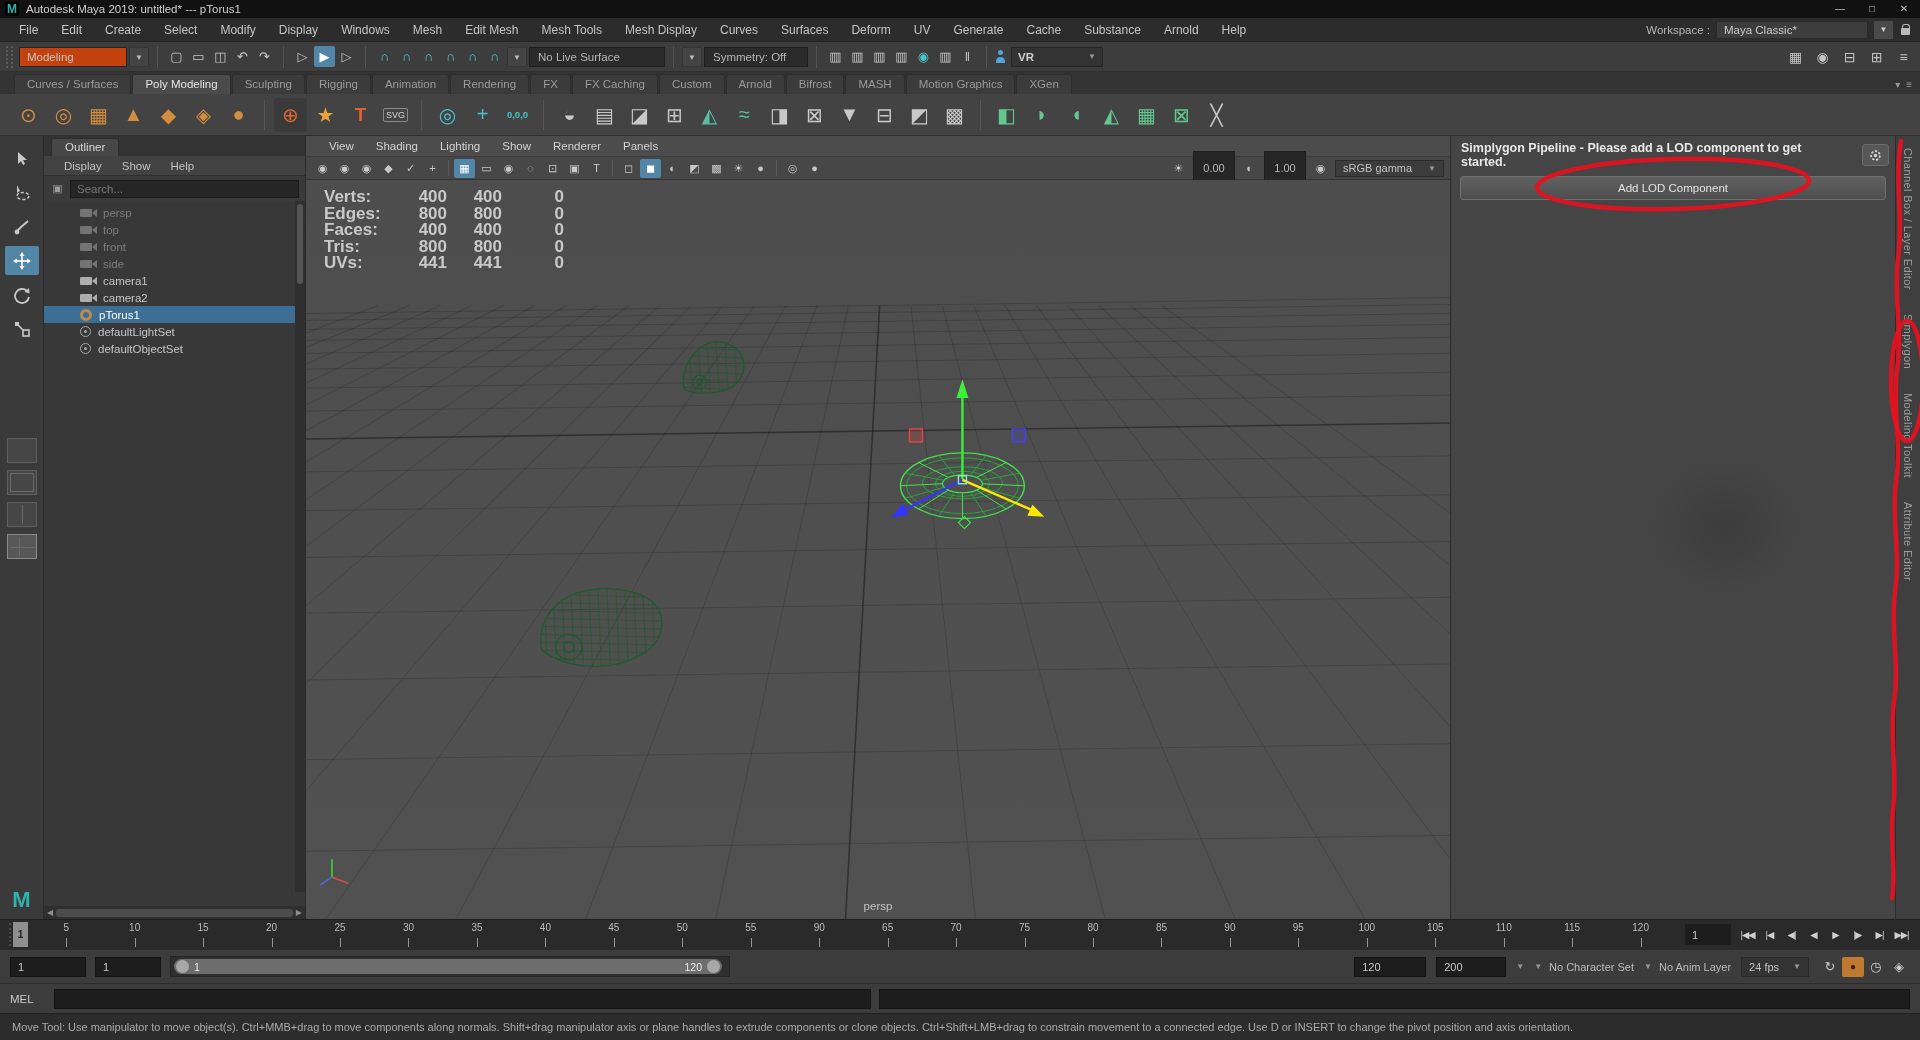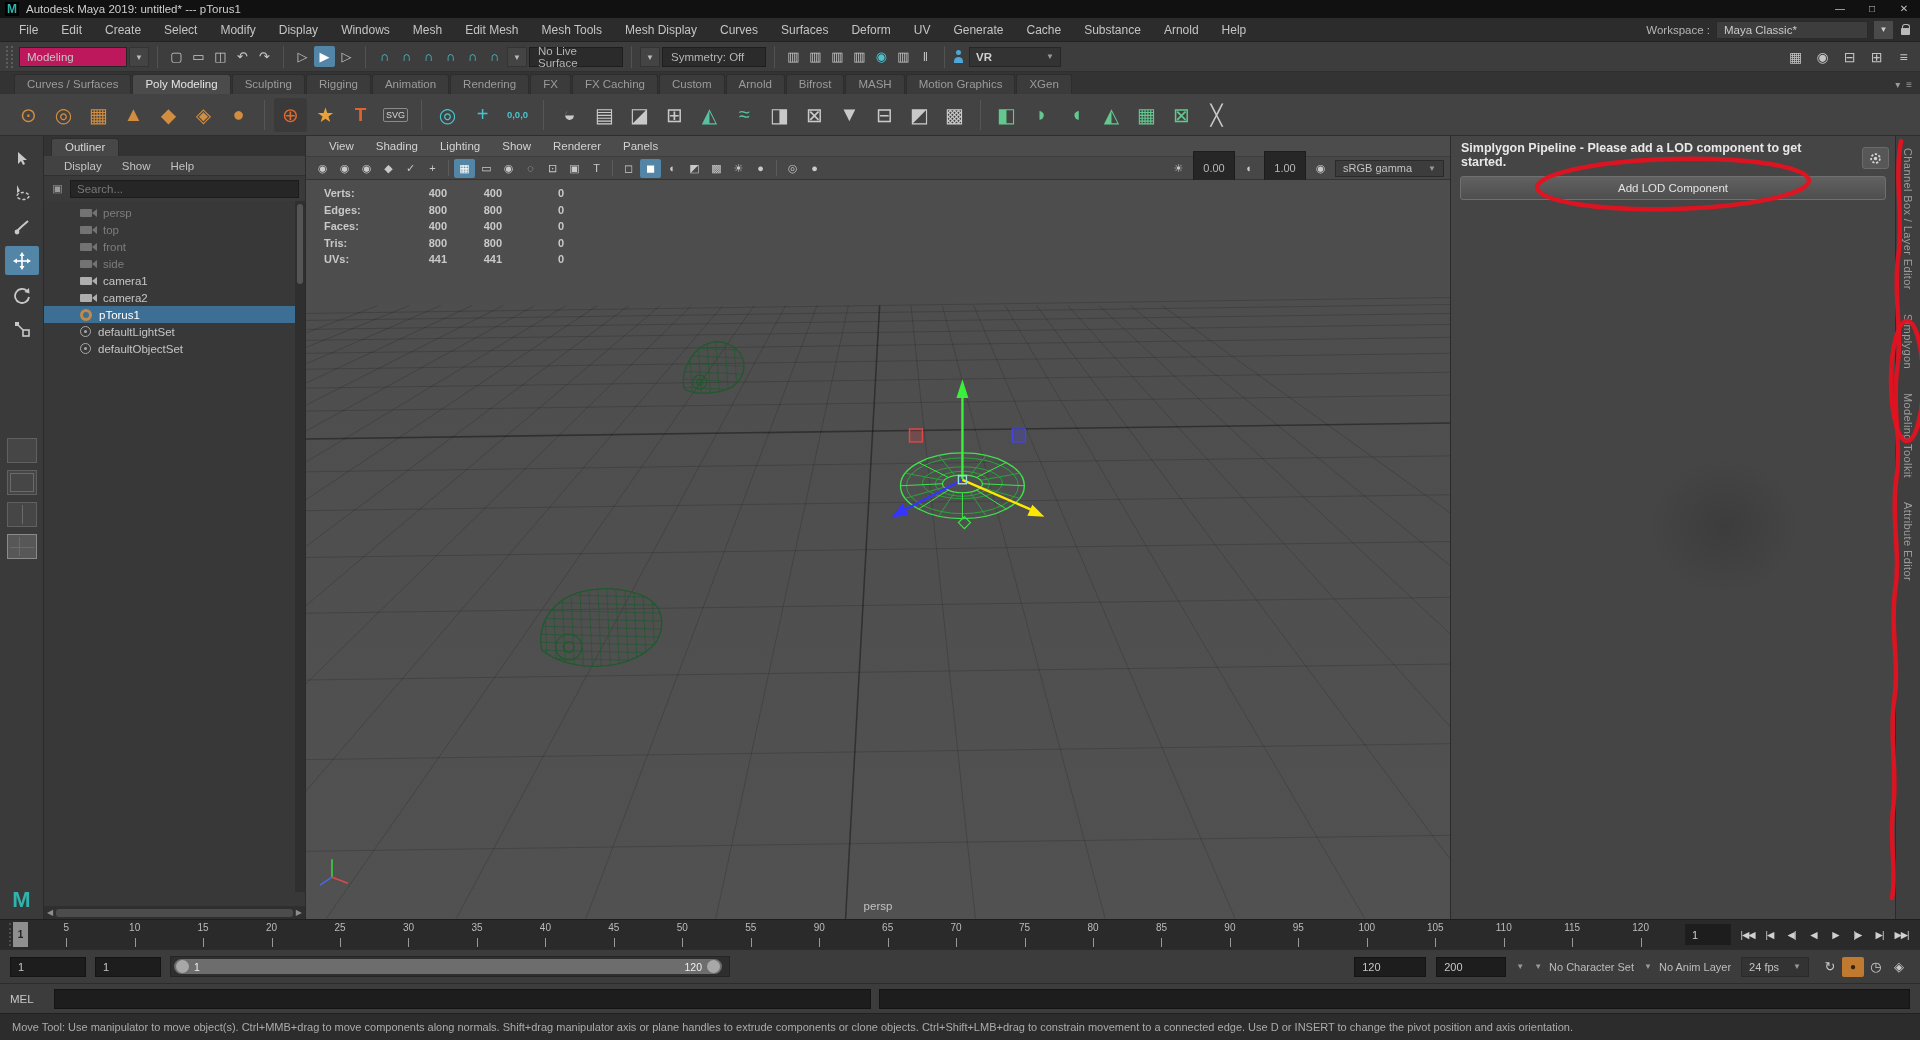--- a/index.html
+++ b/index.html
@@ -19,21 +19,21 @@
   .menu-item{padding:0 11px;color:#c4c4c4}
   .workspace{margin-left:auto;display:flex;align-items:center;gap:6px;color:#b5b5b5;font-size:11.5px}
   .ws-dd{width:152px;height:18px;background:#3d3d3d;border:1px solid #2a2a2a;display:flex;align-items:center;padding:0 7px;color:#cacaca}
   .ws-caret{width:19px;height:18px;background:#4a4a4a;color:#ccc;font-size:8px;text-align:center;line-height:18px}
   .i-lock{width:9px;height:7px;background:#b9b9b9;border-radius:1px;position:relative;margin:4px 2px 0}
   .i-lock::before{content:"";position:absolute;left:1px;top:-4px;width:6px;height:4px;border:1.5px solid #b9b9b9;border-bottom:none;border-radius:3px 3px 0 0}
 
   
   .statusline{height:30px;background:#3d3d3d;display:flex;align-items:center;gap:2px;padding:0 6px 0 2px;border-bottom:1px solid #2f2f2f;flex:0 0 auto}
   .handle{width:7px;height:22px;border-left:2px dotted #5d5d5d;border-right:2px dotted #5d5d5d;margin:0 4px;flex:0 0 auto}
-  .sl-dd{width:108px;height:20px;background:#be185d;border:1px solid #262626;display:flex;align-items:center;padding:0 7px;font-size:11.5px;color:#c6c6c6}
+  .sl-dd{width:108px;height:20px;background:#c2410c;border:1px solid #262626;display:flex;align-items:center;padding:0 7px;font-size:11.5px;color:#c6c6c6}
   .sl-caret{width:20px;height:20px;background:#444;border:1px solid #333;color:#bbb;font-size:8px;text-align:center;line-height:20px}
   .sep{width:1px;height:22px;background:#525252;margin:0 6px;flex:0 0 auto}
   .icon-16{width:21px;height:21px;display:flex;align-items:center;justify-content:center;font-size:13px;color:#c3c3c3;border-radius:2px}
   .icon-16.active{background:#5285a6;color:#fff}
   .group{display:flex;align-items:center;gap:1px}
   .group.teal .icon-16{color:#4cc3cc}
   .field{height:20px;background:#2b2b2b;border:1px solid #1e1e1e;display:flex;align-items:center;padding:0 8px;font-size:11.5px;color:#b5b5b5}
   .i-person{width:11px;height:13px;position:relative;margin-right:3px}
   .i-person::before{content:"";position:absolute;top:0;left:3px;width:5px;height:5px;border-radius:50%;background:#4fa6d8}
   .i-person::after{content:"";position:absolute;bottom:0;left:1px;width:9px;height:6px;border-radius:5px 5px 0 0;background:#4fa6d8}
@@ -103,30 +103,30 @@
   .vp-icons{height:23px;display:flex;align-items:center;padding:0 6px;background:#474747;border-bottom:1px solid #333;gap:1px}
   .vp-tile{width:21px;height:19px;display:flex;align-items:center;justify-content:center;font-size:11px;color:#c9c9c9;border-radius:2px;flex:0 0 auto}
   .vp-tile.active{background:#5285a6;color:#fff}
   .vp-sep{width:1px;height:16px;background:#5b5b5b;margin:0 4px;flex:0 0 auto}
   .vp-right{margin-left:auto;display:flex;align-items:center;gap:4px}
   .vp-num{width:42px;height:35px;background:#262626;border:1px solid #1d1d1d;color:#b8b8b8;font-size:11px;display:flex;align-items:center;justify-content:center}
   .vp-dd{height:17px;background:#3c3c3c;border:1px solid #2a2a2a;display:flex;align-items:center;gap:16px;padding:0 7px;font-size:11px;color:#c2c2c2}
   .vp-dd .caret{font-size:8px;color:#999}
   .vp-canvas{flex:1;position:relative;overflow:hidden;background:linear-gradient(#4d4d4d,#515151)}
   #scene{position:absolute;inset:0;width:100%;height:100%}
-  .hud{position:absolute;top:7px;left:18px;font-size:11px;font-weight:bold;color:#c9c9c9}
+  .hud{position:absolute;top:7px;left:18px;font-size:17px;font-weight:bold;color:#c9c9c9}
   .hud-row{display:flex;height:16.5px}
   .hud-label{width:68px}
   .hud-v{width:55px;text-align:right}
   .hud-v3{width:62px;text-align:right}
   .persp-label{position:absolute;bottom:7px;left:50%;transform:translateX(-50%);font-size:11.5px;color:#c2c2c2}
 
   
   .sg-panel{width:445px;background:#454545;display:flex;flex-direction:column;border-right:1px solid #2b2b2b;position:relative;flex:0 0 auto}
-  .sg-header{display:flex;align-items:flex-end;gap:16px;padding:5px 6px 4px 10px}
+  .sg-header{display:flex;align-items:center;gap:16px;padding:5px 6px 4px 10px}
   .sg-title{font-weight:bold;font-size:12.5px;color:#e8e8e8;flex:1}
   .sg-gear{width:27px;height:22px;background:#575757;border:1px solid #6b6b6b;border-radius:3px;display:flex;align-items:center;justify-content:center;flex:0 0 auto}
   .sg-btn{margin:3px 9px;height:24px;background:linear-gradient(#616161,#4e4e4e);border:1px solid #6f6f6f;border-radius:3px;display:flex;align-items:center;justify-content:center;font-size:11.5px;color:#e3e3e3}
   .sg-blob{position:absolute;left:168px;top:295px;width:210px;height:190px;background:radial-gradient(closest-side,rgba(0,0,0,.13),rgba(0,0,0,0) 72%)}
 
   
   .side-tabs{width:24px;background:#3f3f3f;display:flex;flex-direction:column;align-items:center;padding-top:12px;gap:24px;flex:0 0 auto}
   .side-tab{writing-mode:vertical-rl;font-size:11px;color:#9d9d9d;letter-spacing:.4px;white-space:nowrap}
 
   
@@ -265,21 +265,21 @@
           <i style="font-style:normal">∩</i>
         </span>
         <span class="icon-16">
           <i style="font-style:normal">∩</i>
         </span>
         <span class="icon-16">
           <i style="font-style:normal">∩</i>
         </span>
       </div>
     <span class="sl-caret">▼</span>
-    <span class="field" style="width:94px">No Live Surface</span>
+    <span class="field" style="width:136px">No Live Surface</span>
     <span class="sep"></span>
     <span class="sl-caret">▼</span>
     <span class="field" style="width:104px">Symmetry: Off</span>
     <span class="sep"></span>
     <div class="group">
 
     <span class="icon-16">
           <i style="font-style:normal">▥</i>
         </span>
         <span class="icon-16">

